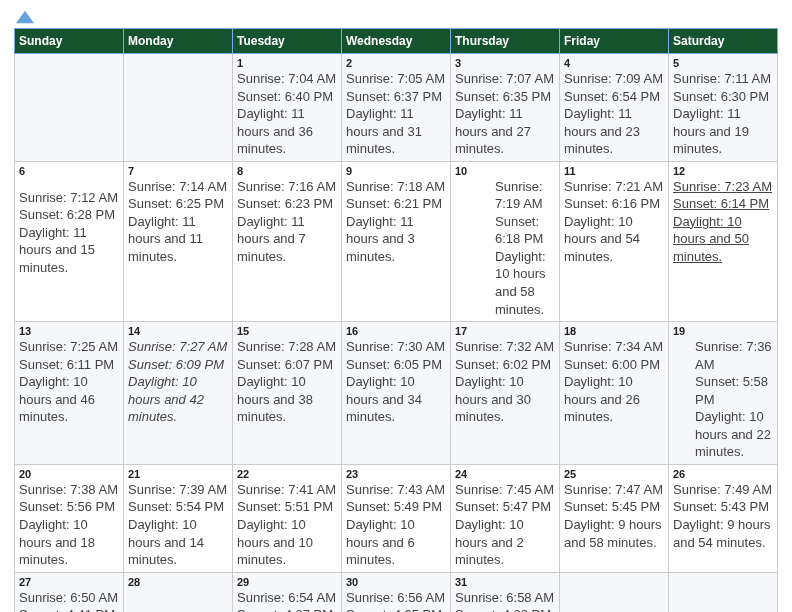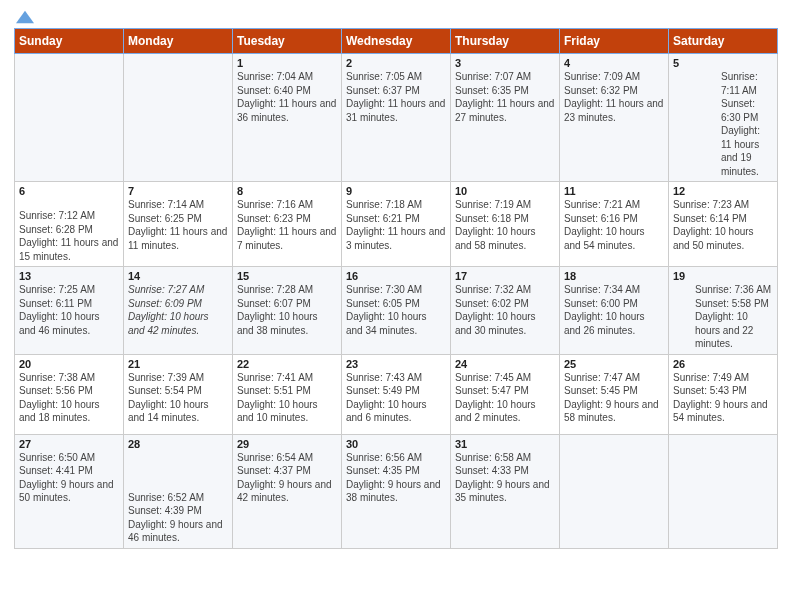--- a/index.html
+++ b/index.html
@@ -63,21 +63,21 @@
       font-size: 15px;
       color: #555;
       font-weight: normal;
     }
     .calendar {
       width: 100%;
       border-collapse: collapse;
       table-layout: fixed;
     }
     .calendar th {
-      background: #c2410c;
+      background: #14532d;
       color: #fff;
       font-size: 12px;
       font-weight: bold;
       padding: 5px 4px;
       text-align: left;
       border: 1px solid #7aaae8;
     }
     .calendar td {
       border: 1px solid #ccc;
       vertical-align: top;
@@ -94,21 +94,21 @@
       background: #fff;
     }
     .day-number {
       font-size: 11px;
       font-weight: bold;
       color: #222;
       display: block;
       margin-bottom: 1px;
     }
     .day-info {
-      font-size: 10px;
+      font-size: 13px;
       color: #444;
       line-height: 1.35;
     }
     .empty-cell {
       background: #f5f7fa !important;
     }
   </style>
 </head>
 <body>
 
@@ -159,26 +159,26 @@
           </td>
           <td>
             <span class="day-number">3</span>
             <div class="day-info" style="white-space: pre-line;">Sunrise: 7:07 AM
 Sunset: 6:35 PM
 Daylight: 11 hours and 27 minutes.</div>
           </td>
           <td>
             <span class="day-number">4</span>
             <div class="day-info" style="white-space: pre-line;">Sunrise: 7:09 AM
-Sunset: 6:32 PM
+Sunset: 6:54 PM
 Daylight: 11 hours and 23 minutes.</div>
           </td>
           <td>
             <span class="day-number">5</span>
-            <div class="day-info" style="white-space: pre-line; margin-left: 48px;">Sunrise: 7:11 AM
+            <div class="day-info" style="white-space: pre-line;">Sunrise: 7:11 AM
 Sunset: 6:30 PM
 Daylight: 11 hours and 19 minutes.</div>
           </td>
         </tr>
         <tr>
           <td>
             <span class="day-number">6</span>
             <div class="day-info" style="white-space: pre-line; margin-top: 12px;">Sunrise: 7:12 AM
 Sunset: 6:28 PM
 Daylight: 11 hours and 15 minutes.</div>
@@ -196,33 +196,33 @@
 Daylight: 11 hours and 7 minutes.</div>
           </td>
           <td>
             <span class="day-number">9</span>
             <div class="day-info" style="white-space: pre-line;">Sunrise: 7:18 AM
 Sunset: 6:21 PM
 Daylight: 11 hours and 3 minutes.</div>
           </td>
           <td>
             <span class="day-number">10</span>
-            <div class="day-info" style="white-space: pre-line;">Sunrise: 7:19 AM
+            <div class="day-info" style="white-space: pre-line; margin-left: 40px;">Sunrise: 7:19 AM
 Sunset: 6:18 PM
 Daylight: 10 hours and 58 minutes.</div>
           </td>
           <td>
             <span class="day-number">11</span>
             <div class="day-info" style="white-space: pre-line;">Sunrise: 7:21 AM
 Sunset: 6:16 PM
 Daylight: 10 hours and 54 minutes.</div>
           </td>
           <td>
             <span class="day-number">12</span>
-            <div class="day-info" style="white-space: pre-line;">Sunrise: 7:23 AM
+            <div class="day-info" style="white-space: pre-line; text-decoration: underline;">Sunrise: 7:23 AM
 Sunset: 6:14 PM
 Daylight: 10 hours and 50 minutes.</div>
           </td>
         </tr>
         <tr>
           <td>
             <span class="day-number">13</span>
             <div class="day-info" style="white-space: pre-line;">Sunrise: 7:25 AM
 Sunset: 6:11 PM
 Daylight: 10 hours and 46 minutes.</div>

